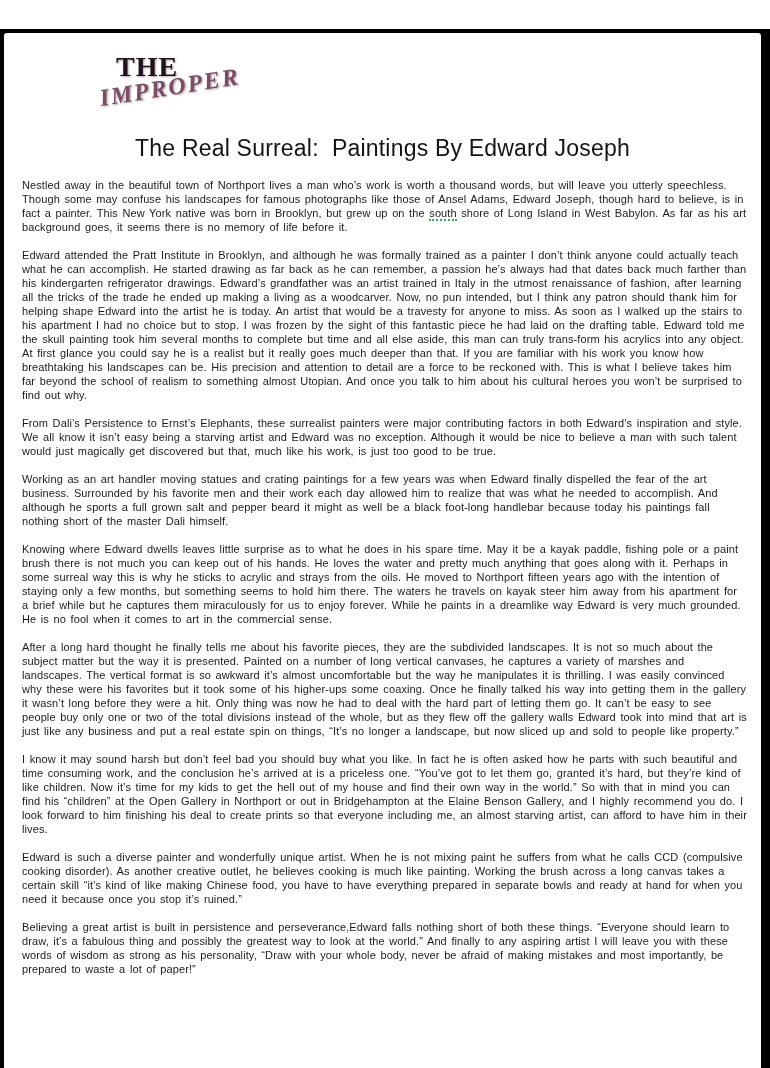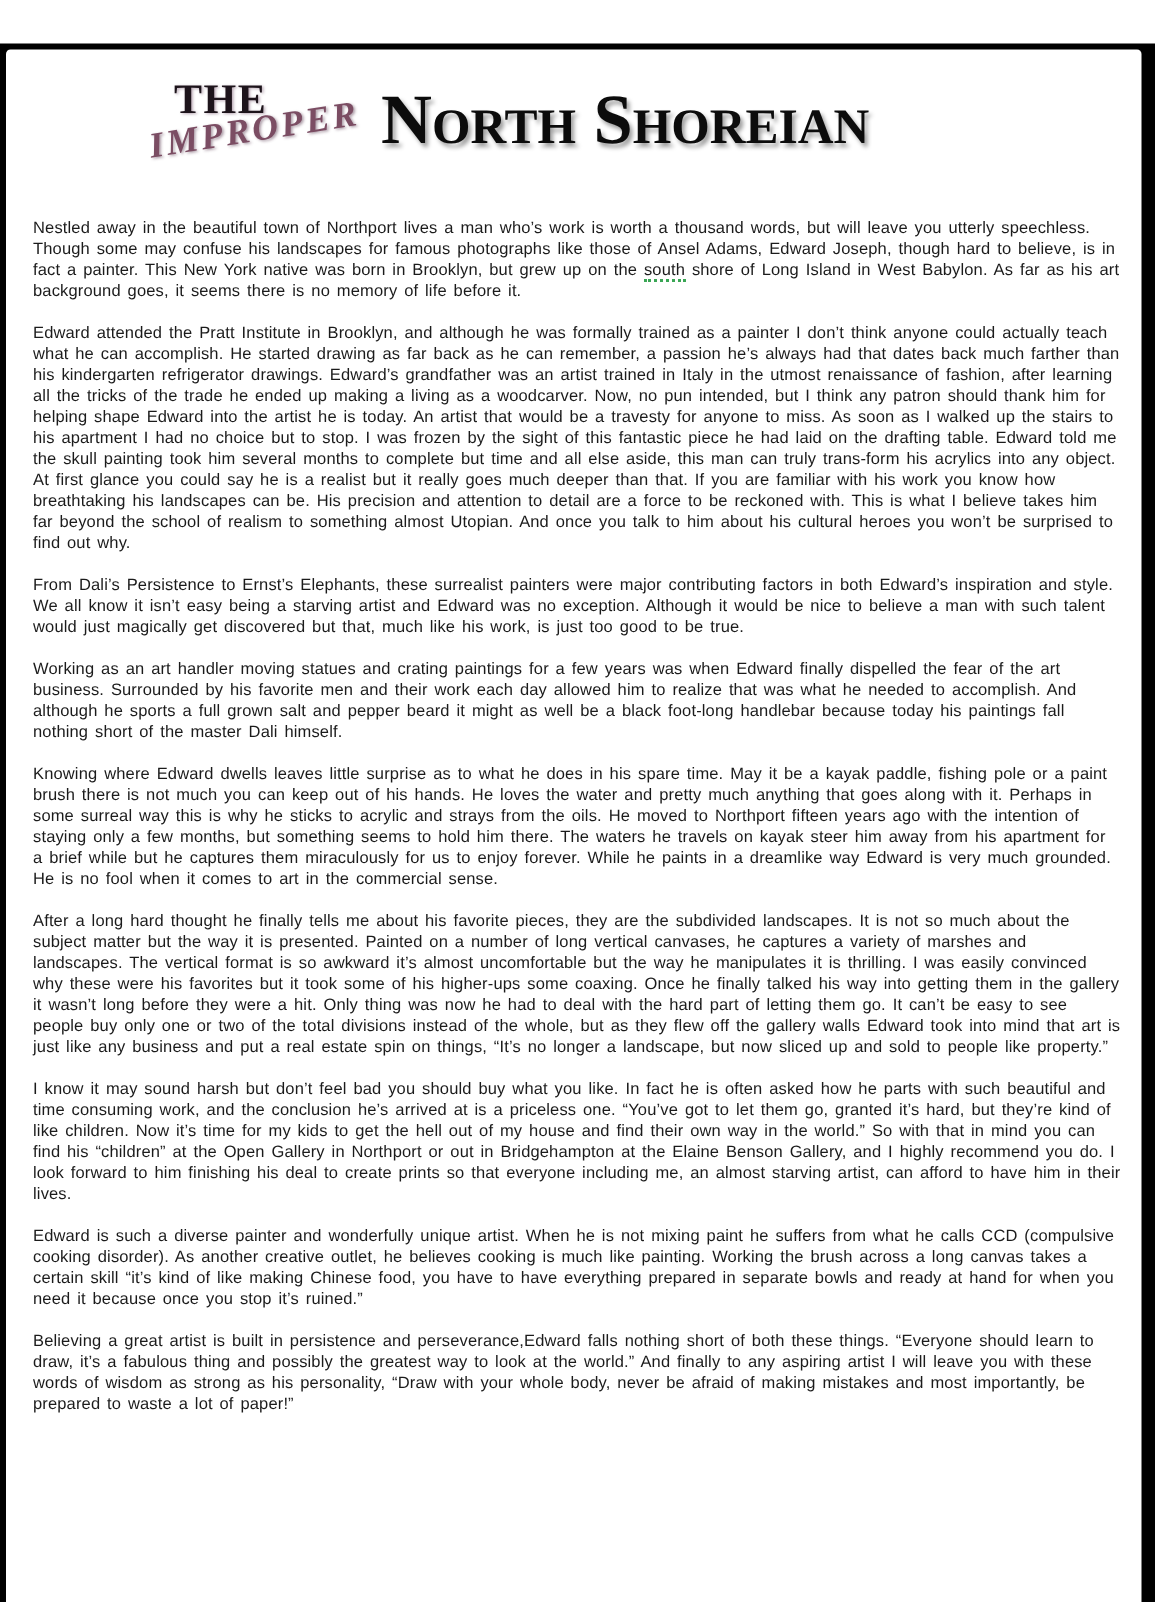--- a/index.html
+++ b/index.html
@@ -108,23 +108,23 @@
 </style>
 </head>
 <body>
 
 <div class="frame">
   <div class="page">
 
     <header class="masthead">
       <span class="masthead-the">THE</span>
       <span class="masthead-improper">IMPROPER</span>
-      <h1 class="masthead-title">North Shoreian</h1>
     </header>
 
+    <h2 class="headline">The Real Surreal:  Paintings By Edward Joseph</h2>
 
     <main class="article">
       <p><span>Nestled away in the beautiful town of Northport lives a man who’s work is worth a thousand words, but will leave you utterly speechless. Though some may confuse his landscapes for famous photographs like those of Ansel Adams, Edward Joseph, though hard to believe, is in fact a painter. This New York native was born in Brooklyn, but grew up on the </span><span class="grammar">south</span><span> shore of Long Island in West Babylon. As far as his art background goes, it seems there is no memory of life before it.</span></p>
       <p>Edward attended the Pratt Institute in Brooklyn, and although he was formally trained as a painter I don’t think anyone could actually teach what he can accomplish. He started drawing as far back as he can remember, a passion he’s always had that dates back much farther than his kindergarten refrigerator drawings. Edward’s grandfather was an artist trained in Italy in the utmost renaissance of fashion, after learning all the tricks of the trade he ended up making a living as a woodcarver. Now, no pun intended, but I think any patron should thank him for helping shape Edward into the artist he is today. An artist that would be a travesty for anyone to miss. As soon as I walked up the stairs to his apartment I had no choice but to stop. I was frozen by the sight of this fantastic piece he had laid on the drafting table. Edward told me the skull painting took him several months to complete but time and all else aside, this man can truly trans-form his acrylics into any object. At first glance you could say he is a realist but it really goes much deeper than that. If you are familiar with his work you know how breathtaking his landscapes can be. His precision and attention to detail are a force to be reckoned with. This is what I believe takes him far beyond the school of realism to something almost Utopian. And once you talk to him about his cultural heroes you won’t be surprised to find out why.</p>
       <p>From Dali’s Persistence to Ernst’s Elephants, these surrealist painters were major contributing factors in both Edward’s inspiration and style. We all know it isn’t easy being a starving artist and Edward was no exception. Although it would be nice to believe a man with such talent would just magically get discovered but that, much like his work, is just too good to be true.</p>
       <p>Working as an art handler moving statues and crating paintings for a few years was when Edward finally dispelled the fear of the art business. Surrounded by his favorite men and their work each day allowed him to realize that was what he needed to accomplish. And although he sports a full grown salt and pepper beard it might as well be a black foot-long handlebar because today his paintings fall nothing short of the master Dali himself.</p>
       <p>Knowing where Edward dwells leaves little surprise as to what he does in his spare time. May it be a kayak paddle, fishing pole or a paint brush there is not much you can keep out of his hands. He loves the water and pretty much anything that goes along with it. Perhaps in some surreal way this is why he sticks to acrylic and strays from the oils. He moved to Northport fifteen years ago with the intention of staying only a few months, but something seems to hold him there. The waters he travels on kayak steer him away from his apartment for a brief while but he captures them miraculously for us to enjoy forever. While he paints in a dreamlike way Edward is very much grounded. He is no fool when it comes to art in the commercial sense.</p>
       <p>After a long hard thought he finally tells me about his favorite pieces, they are the subdivided landscapes. It is not so much about the subject matter but the way it is presented. Painted on a number of long vertical canvases, he captures a variety of marshes and landscapes. The vertical format is so awkward it’s almost uncomfortable but the way he manipulates it is thrilling. I was easily convinced why these were his favorites but it took some of his higher-ups some coaxing. Once he finally talked his way into getting them in the gallery it wasn’t long before they were a hit. Only thing was now he had to deal with the hard part of letting them go. It can’t be easy to see people buy only one or two of the total divisions instead of the whole, but as they flew off the gallery walls Edward took into mind that art is just like any business and put a real estate spin on things, “It’s no longer a landscape, but now sliced up and sold to people like property.”</p>
       <p>I know it may sound harsh but don’t feel bad you should buy what you like. In fact he is often asked how he parts with such beautiful and time consuming work, and the conclusion he’s arrived at is a priceless one. “You’ve got to let them go, granted it’s hard, but they’re kind of like children. Now it’s time for my kids to get the hell out of my house and find their own way in the world.” So with that in mind you can find his “children” at the Open Gallery in Northport or out in Bridgehampton at the Elaine Benson Gallery, and I highly recommend you do. I look forward to him finishing his deal to create prints so that everyone including me, an almost starving artist, can afford to have him in their lives.</p>
       <p>Edward is such a diverse painter and wonderfully unique artist. When he is not mixing paint he suffers from what he calls CCD (compulsive cooking disorder). As another creative outlet, he believes cooking is much like painting. Working the brush across a long canvas takes a certain skill “it’s kind of like making Chinese food, you have to have everything prepared in separate bowls and ready at hand for when you need it because once you stop it’s ruined.”</p>

